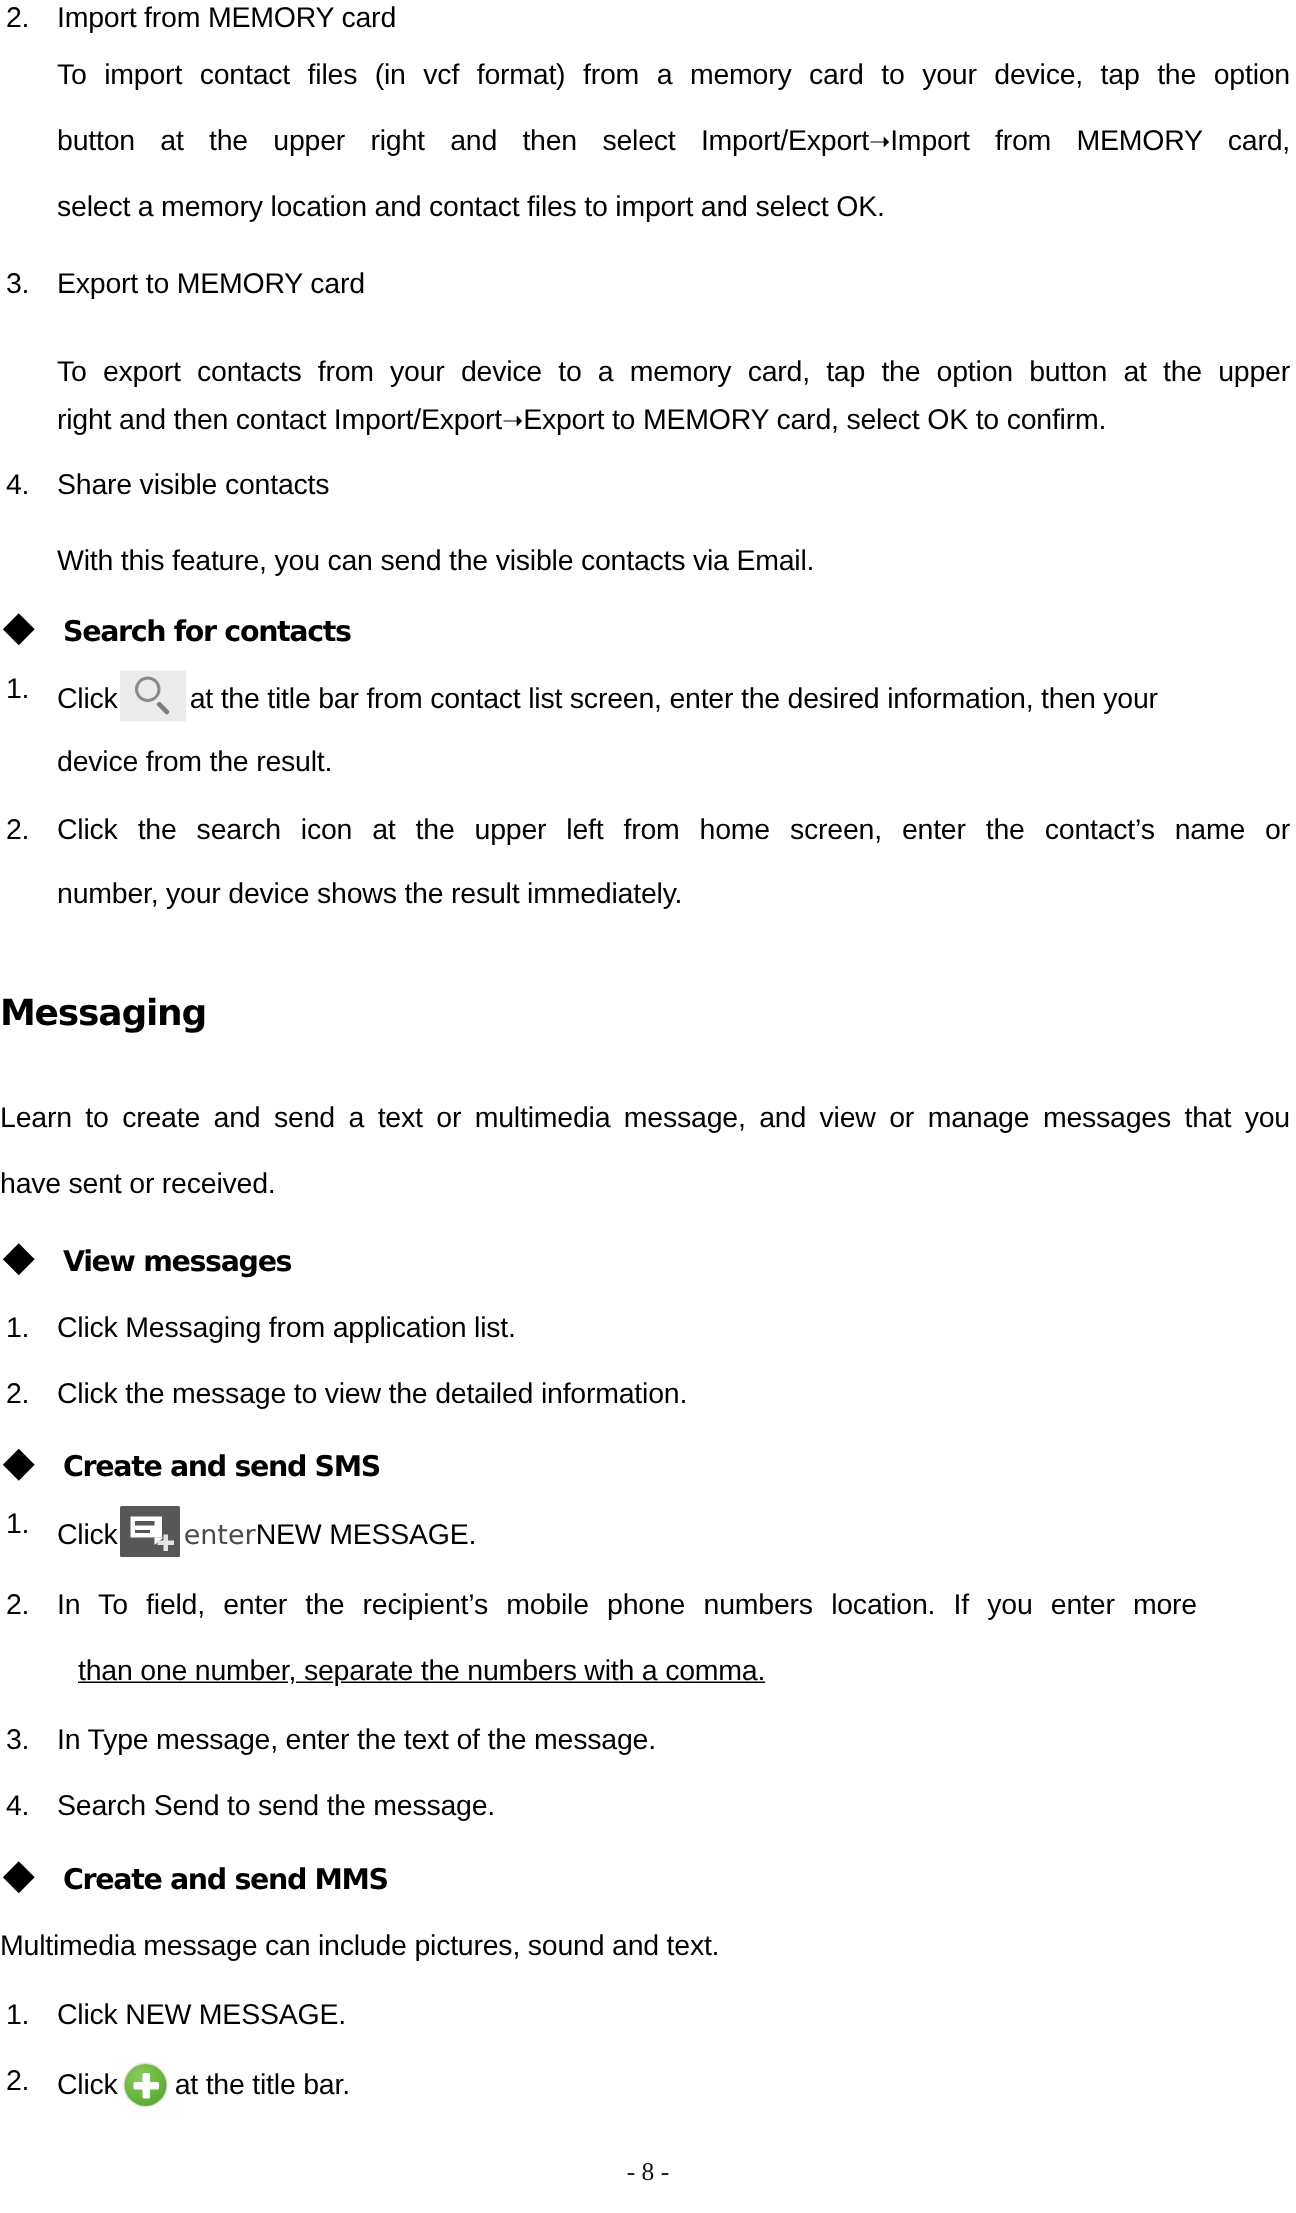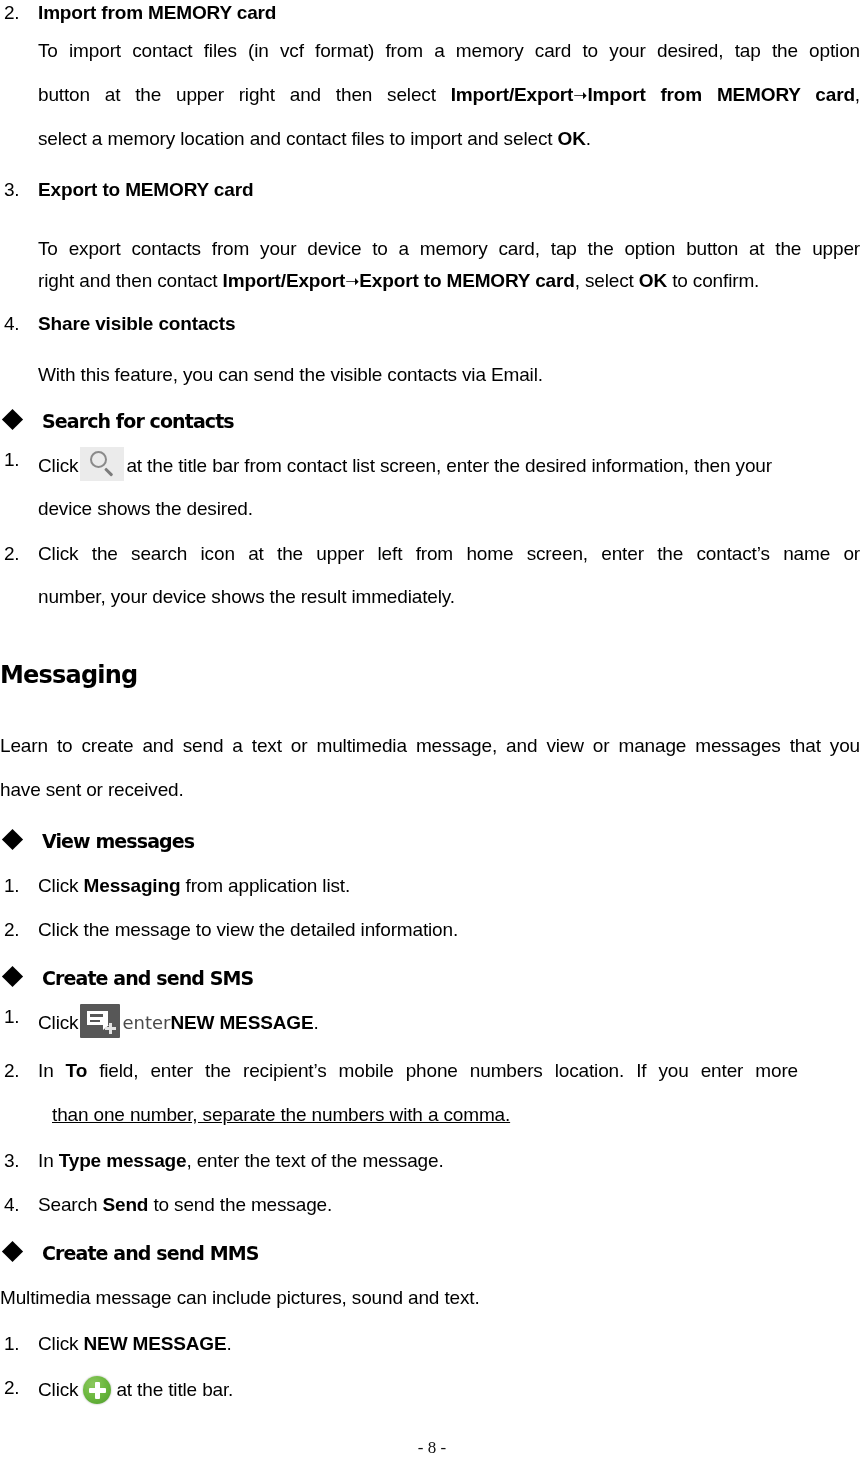--- a/index.html
+++ b/index.html
@@ -76,21 +76,21 @@
     letter-spacing: -0.15px;
     white-space: nowrap;
   }
   .fullbody.justify {
     white-space: normal;
     text-align: justify;
     text-align-last: justify;
   }
 
   b, .b {
-    font-weight: bold;
+    font-weight: normal;
   }
 
   
   .diamond-head {
     position: absolute;
     left: 0;
     width: 864px;
   }
   .diamond {
     position: absolute;
@@ -285,21 +285,21 @@
 <body>
 
 <div class="page">
 
   <div class="row" style="top:0px;">
     <span class="num">2.</span>
     <span class="body b">Import from MEMORY card</span>
   </div>
 
   <div class="row" style="top:38px;">
-    <span class="body justify">To import contact files (in vcf format) from a memory card to your desired, tap the option</span>
+    <span class="body justify">To import contact files (in vcf format) from a memory card to your device, tap the option</span>
   </div>
   <div class="row" style="top:82px;">
     <span class="body justify"><span>button at the upper right and then select </span><b>Import/Export</b><b class="arrow-glyph">➝</b><b>Import from MEMORY card</b><span>,</span></span>
   </div>
   <div class="row" style="top:126px;">
     <span class="body flush"><span>select a memory location and contact files to import and select </span><b>OK</b><span>.</span></span>
   </div>
 
   <div class="row" style="top:177px;">
     <span class="num">3.</span>
@@ -325,21 +325,21 @@
   <div class="diamond-head" style="top:408px;">
     <span class="diamond"></span>
     <span class="diamond-label">Search for contacts</span>
   </div>
 
   <div class="row" style="top:447px;">
     <span class="num">1.</span>
     <span class="body flush"><span>Click</span><span class="icon-search"><span class="glass"></span><span class="handle"></span></span><span>at the title bar from contact list screen, enter the desired information, then your</span></span>
   </div>
   <div class="row" style="top:496px;">
-    <span class="body flush">device shows the desired.</span>
+    <span class="body flush">device from the result.</span>
   </div>
 
   <div class="row" style="top:541px;">
     <span class="num">2.</span>
     <span class="body justify">Click the search icon at the upper left from home screen, enter the contact’s name or</span>
   </div>
   <div class="row" style="top:584px;">
     <span class="body flush">number, your device shows the result immediately.</span>
   </div>
 

